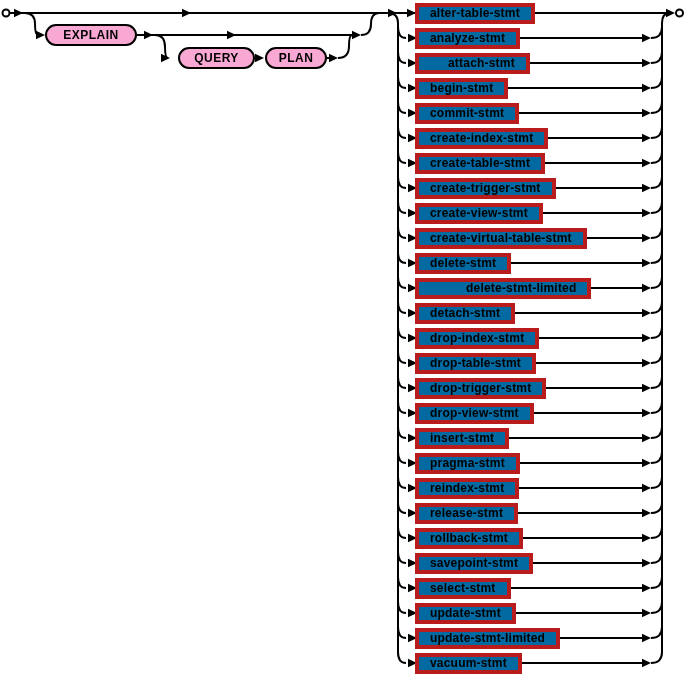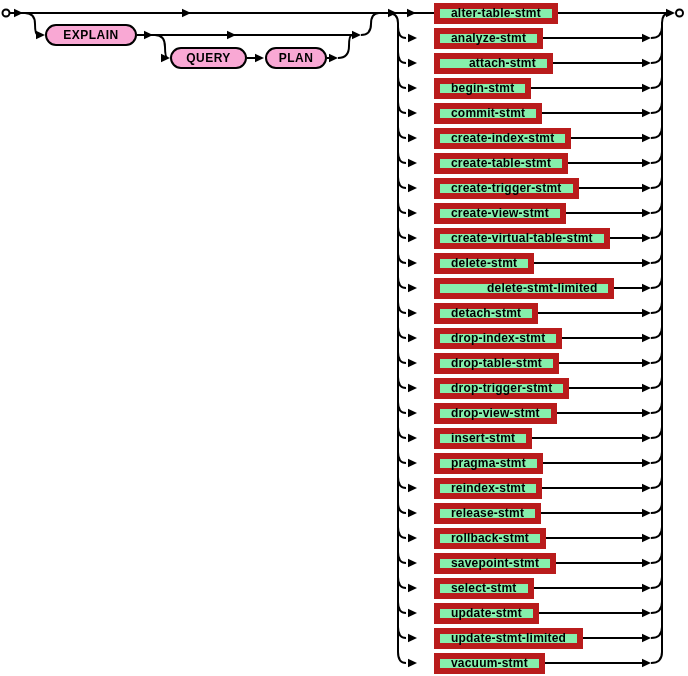--- a/index.html
+++ b/index.html
@@ -2,34 +2,34 @@
 <html><head>
 <meta charset="utf-8">
 <style>
   html,body{margin:0;padding:0;background:#ffffff;}
   .diagram{
     position:relative;width:688px;height:676px;background:#ffffff;
     font-family:"Liberation Sans",sans-serif;color:#000;overflow:hidden;
   }
   .wires{position:absolute;left:0;top:0;}
   .nonterminal{
-    position:absolute;left:434px;height:21px;box-sizing:border-box;
-    border:6px solid #b91c1c;background:#86efac;
+    position:absolute;left:415px;height:21px;box-sizing:border-box;
+    border:4px solid #b91c1c;background:#0369a1;
     display:flex;align-items:center;justify-content:center;
     padding:0 11px;font-weight:bold;font-size:12px;letter-spacing:.2px;
     white-space:nowrap;line-height:1;
   }
   .keyword{
     position:absolute;box-sizing:border-box;height:22px;
     border:2px solid #000;border-radius:12px;background:#f9a8d4;
     display:flex;align-items:center;justify-content:center;
     font-weight:bold;font-size:12px;letter-spacing:.5px;line-height:1;
   }
   #kw-explain{left:45px;top:24px;width:92px;}
-  #kw-query{left:170px;top:47px;width:77px;}
+  #kw-query{left:178px;top:47px;width:77px;}
   #kw-plan{left:265px;top:47px;width:62px;}
 </style>
 </head>
 <body>
 
 <div class="diagram">
   <svg class="wires" id="wires" width="688" height="676">
       <g fill="none" stroke="#000000" stroke-width="2">
         <path d="M 10,13 H 666"></path>
         <path d="M 25,13 Q 35,13 35,24 Q 35,35 38,35"></path>

